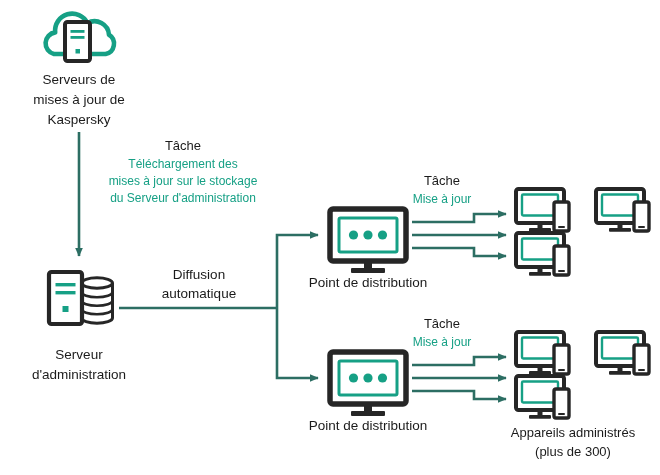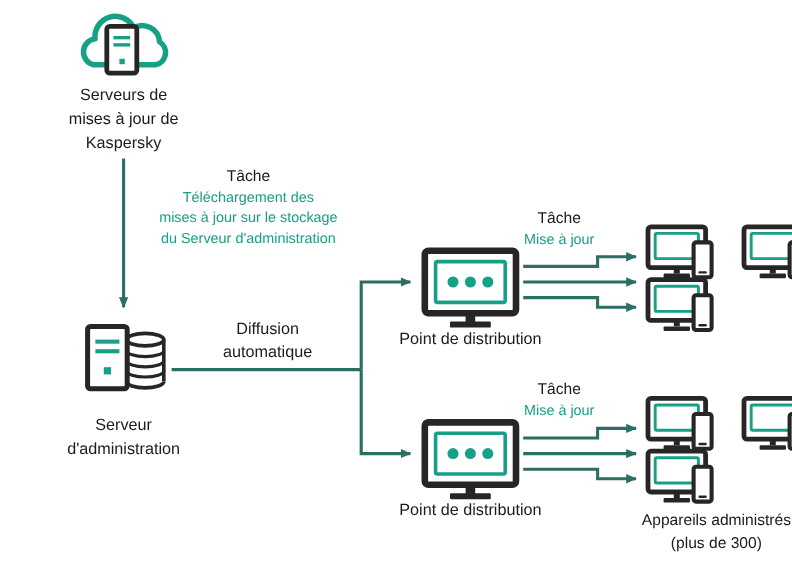--- a/index.html
+++ b/index.html
@@ -13,21 +13,20 @@
     font-family: "Liberation Sans", sans-serif;
     position: relative;
     overflow: hidden;
   }
   #diagram-root {
     position: absolute;
     left: 0;
     top: 0;
     width: 522px;
     height: 475px;
-    padding-left: 24px;
   }
   svg.stage {
     display: block;
     width: 660px;
     height: 475px;
   }
   .lbl {
     font-family: "Liberation Sans", sans-serif;
     font-size: 13.5px;
     fill: #1b1b1b;

